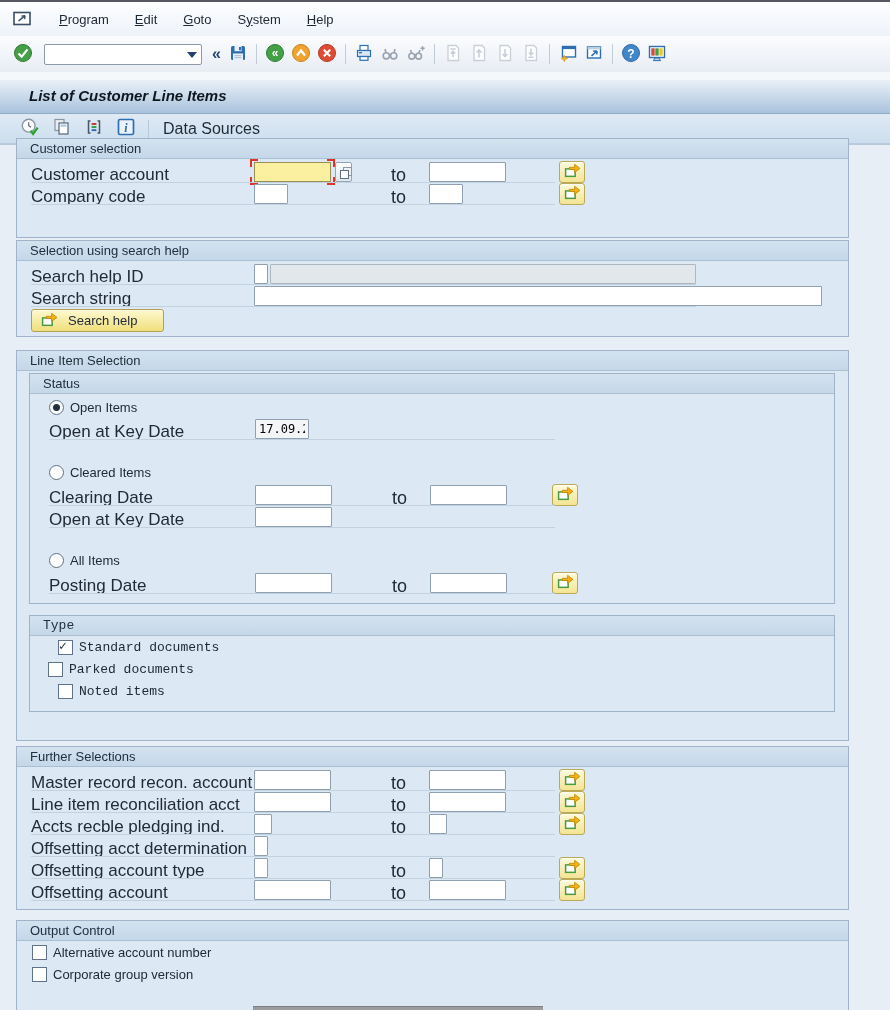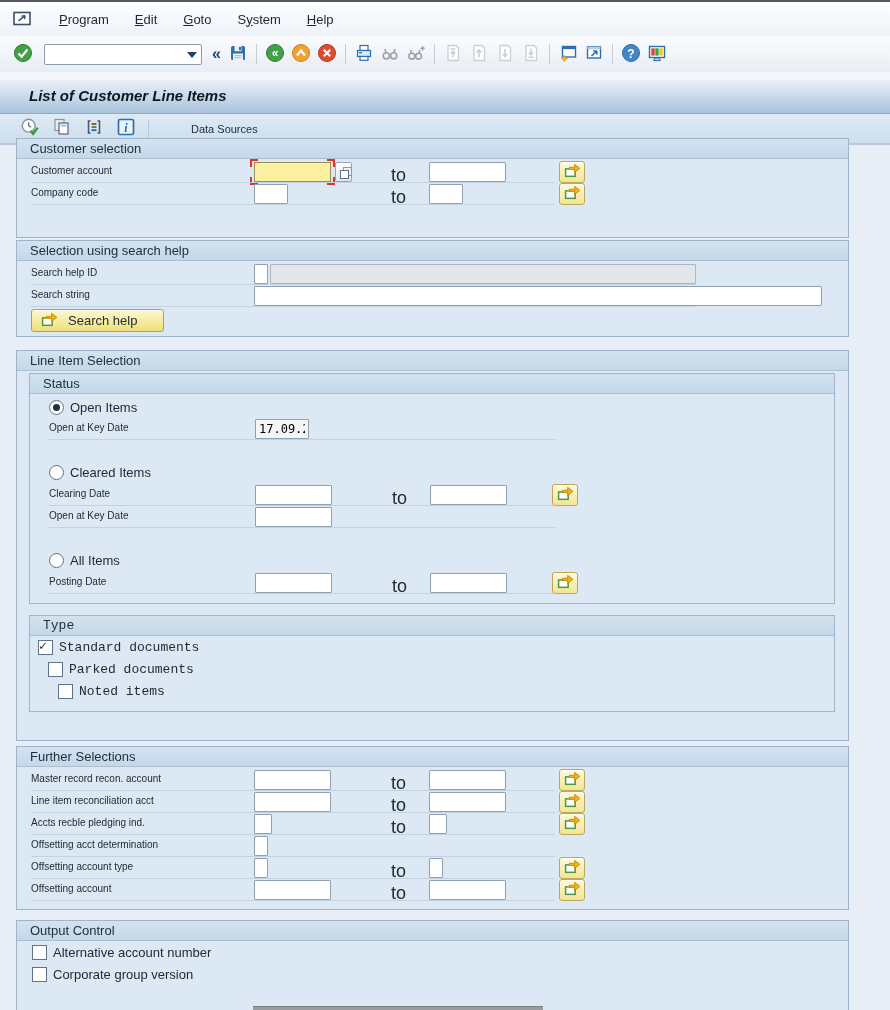--- a/index.html
+++ b/index.html
@@ -31,30 +31,30 @@
   .topgap{position:absolute;top:70px;left:0;right:0;height:8px;background:#f4f8fb;}
   .titlebar{position:absolute;top:78px;left:0;right:0;height:33px;
     background:linear-gradient(#e9f0f7,#a9c3dd);border-bottom:1px solid #90abc5;}
   .titlebar .t{position:absolute;left:29px;top:7px;font-size:15px;font-weight:bold;font-style:italic;color:#0e161e;}
   
   .apptoolbar{position:absolute;top:112px;left:0;right:0;height:29px;
     background:linear-gradient(#dfeaf4,#ccdeee);border-bottom:2px solid #b7c9da;
     display:flex;align-items:center;padding-left:14px;}
   .apptoolbar .tbtn{margin:0 4px;}
   .appsep{width:1px;height:18px;background:#b9c7d6;margin:0 6px;}
-  .txtbtn{font-size:11px;color:#1f2a36;background:transparent;border:0;padding:3px 8px;cursor:pointer;margin-left:28px;}
+  .txtbtn{font-size:16px;color:#1f2a36;background:transparent;border:0;padding:3px 8px;cursor:pointer;}
   
   .group{position:absolute;background:#dce9f5;border:1px solid #9fb4c8;box-sizing:border-box;}
   .ghead{height:20px;background:linear-gradient(#d4e2ef,#c4d8e9);border-bottom:1px solid #aabfd2;
     font-size:13px;color:#20303e;padding:2px 0 0 13px;box-sizing:border-box;}
   .frow{position:absolute;height:22px;left:0;right:8px;}
   .frow.rule::after{content:"";position:absolute;left:14px;width:524px;bottom:0;border-bottom:1px solid #c3d2e1;}
   .frow.rule.s::after{left:19px;width:506px;}
   .frow.rule.w::after{left:14px;width:665px;}
-  .lbl{position:absolute;font-size:10px;color:#212b36;top:4px;white-space:nowrap;}
+  .lbl{position:absolute;font-size:17px;color:#212b36;top:4px;white-space:nowrap;}
   .to{position:absolute;font-size:18px;color:#212b36;top:4px;}
   input.f{position:absolute;height:20px;top:1px;border:1px solid #8fa0b1;background:#fff;
     font:12px "DejaVu Sans Mono",monospace;padding:0 3px;box-sizing:border-box;border-radius:1px;}
   input.f.ro{background:#e2e7ec;border-color:#adb7c1;}
   input.f.disp{background:#f3f5f7;}
   .fwrap{position:absolute;top:1px;height:20px;}
   .fwrap input{position:absolute;left:0;top:0;width:100%;height:100%;border:1px solid #9a8f57;
     background:#fbf0a0;font:12px "DejaVu Sans Mono",monospace;padding:0 3px;box-sizing:border-box;}
   .corner{position:absolute;width:6px;height:6px;border:0 solid #e03425;}
   .corner.tl{top:-3px;left:-4px;border-width:2px 0 0 2px;}
@@ -370,21 +370,21 @@
             <span><svg viewBox="0 0 16 14">
                 <rect x="1.5" y="5.5" width="9" height="7" fill="#fff" stroke="#4a9b3f" stroke-width="1.4"></rect>
                 <path d="M5 4 h5 V1.2 l5 3.8 -5 3.8 V6 H5 z" fill="#f3b01c" stroke="#c28a00" stroke-width="0.8"></path>
               </svg></span>
           </button>
       </div>
     </div>
 
     <div class="group" style="left:12px;top:264px;width:806px;height:97px;font-family:Liberation Mono, monospace;">
       <div class="ghead">Type</div>
-      <label class="opt" style="left:8px;top:24px;">
+      <label class="opt" style="left:28px;top:24px;">
         <span class="checkbox on"></span>
         <span>Standard documents</span>
       </label>
       <label class="opt" style="left:18px;top:46px;">
         <span class="checkbox"></span>
         <span>Parked documents</span>
       </label>
       <label class="opt" style="left:28px;top:68px;">
         <span class="checkbox"></span>
         <span>Noted items</span>

